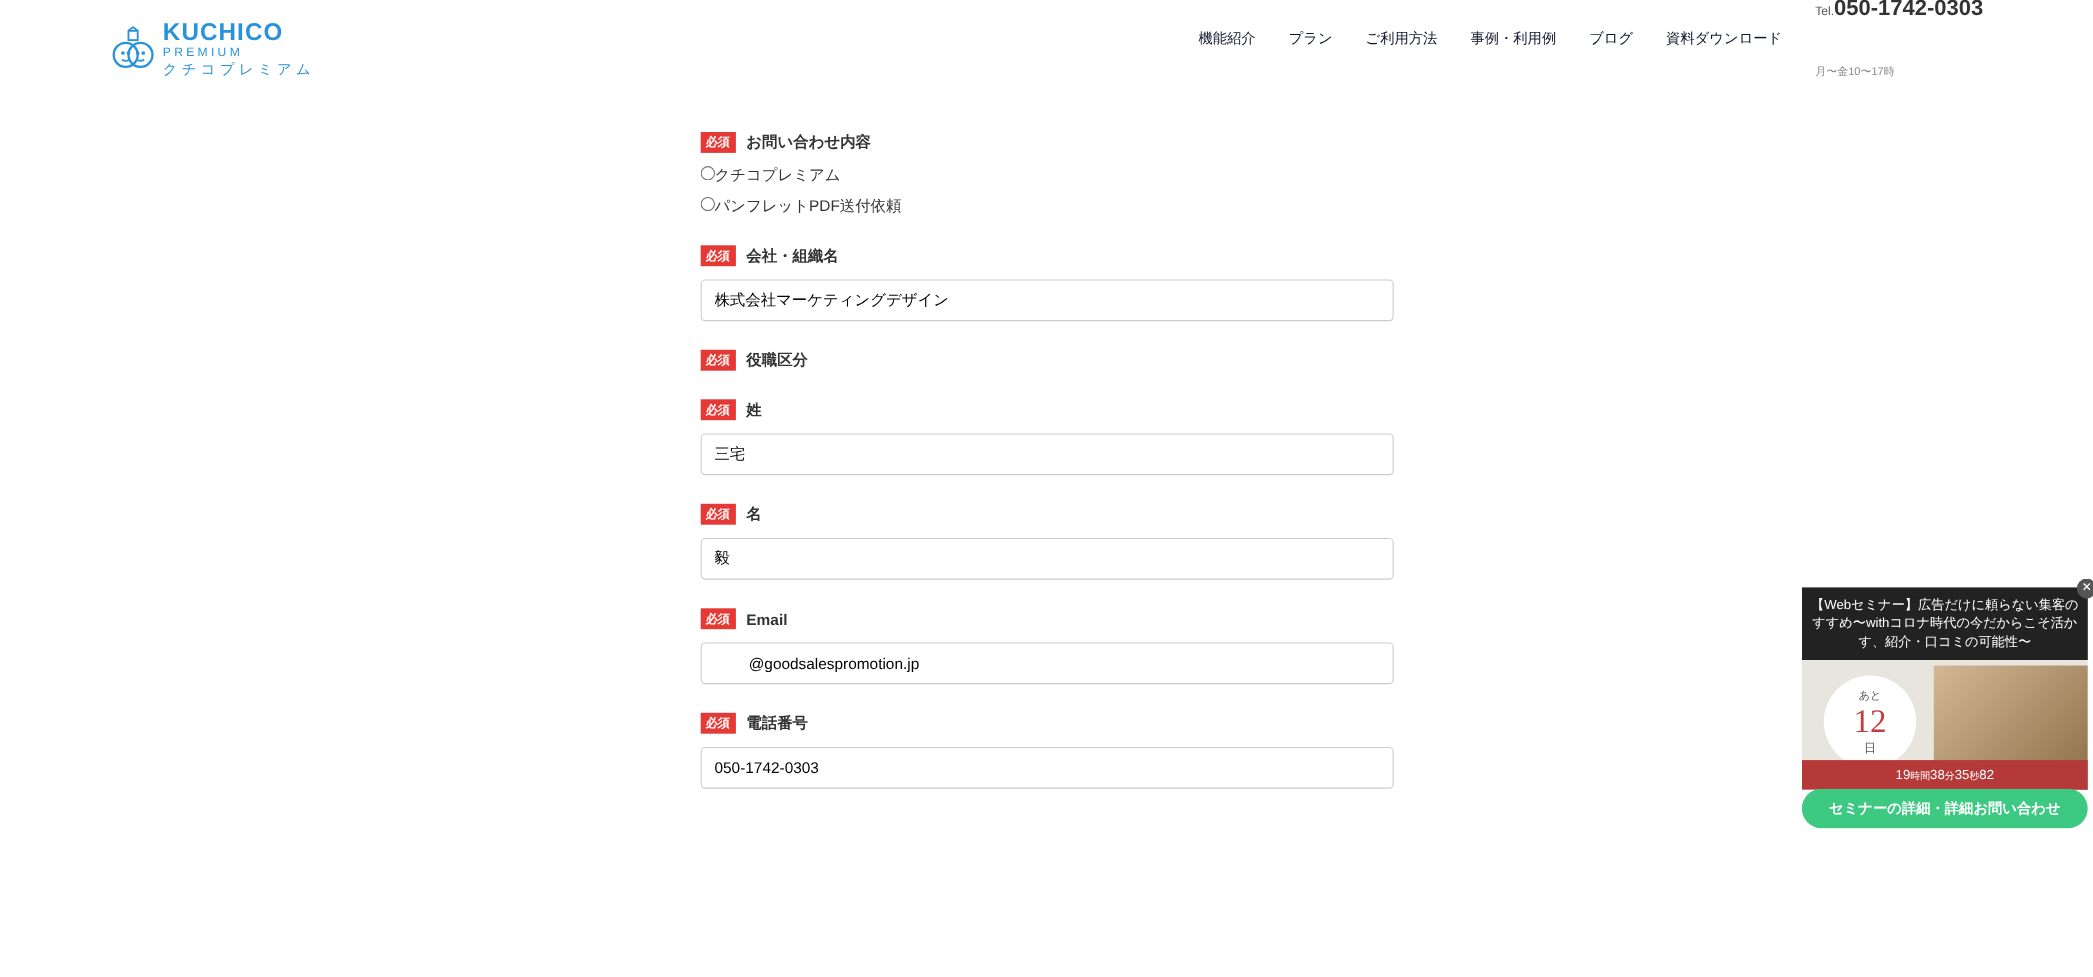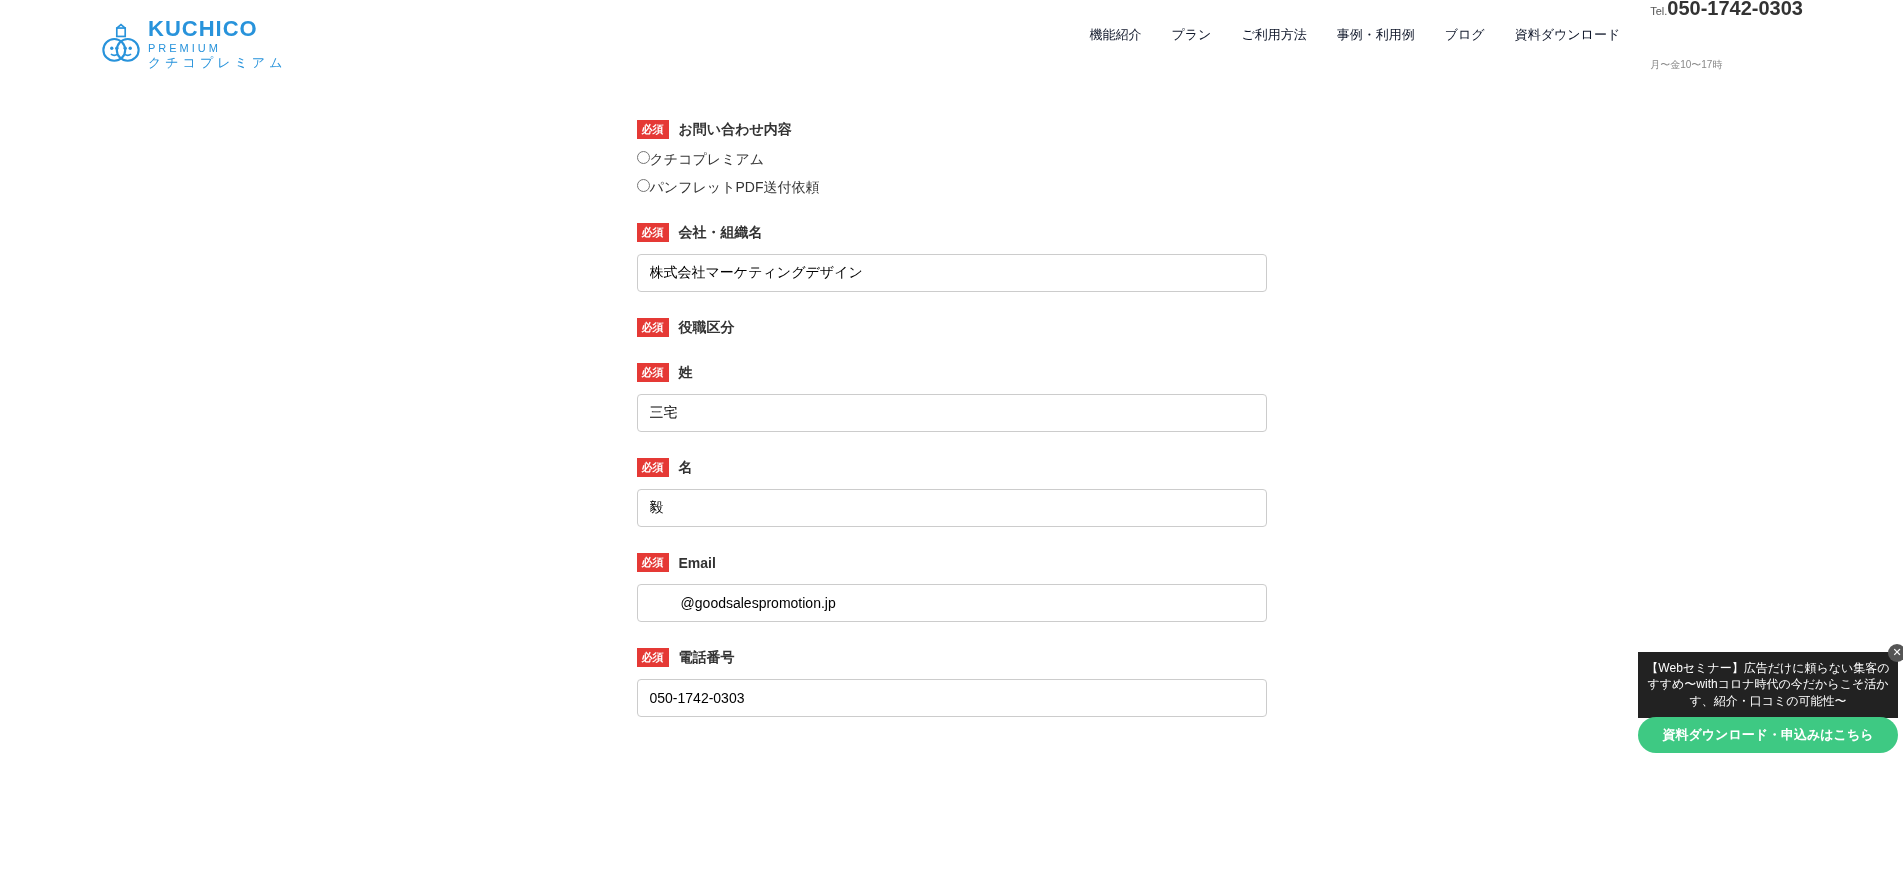--- a/index.html
+++ b/index.html
@@ -199,15 +199,26 @@
     <input class="text-input" value="050-1742-0303" style="">
   </div>
 
 </div>
 
 <div class="floating-banner">
   <div class="banner-title">
     <span>【Webセミナー】広告だけに頼らない集客のすすめ〜withコロナ時代の今だからこそ活かす、紹介・口コミの可能性〜</span>
     <div class="banner-close">✕</div>
   </div>
+  <div class="banner-body">
+    <div class="countdown-circle">
+      <span class="countdown-label">あと</span>
+      <span class="countdown-num">12</span>
+      <span class="countdown-unit">日</span>
+    </div>
+    <div class="banner-person"></div>
+    <div class="banner-ribbon">
+      <span>19</span><span style="font-size:9px">時間</span><span>38</span><span style="font-size:9px">分</span><span>35</span><span style="font-size:9px">秒</span><span>82</span>
+    </div>
+  </div>
 </div>
 
-<div class="floating-cta">資料ダウンロード・申込みはこちら</div>
+<div class="floating-cta">セミナーの詳細・詳細お問い合わせ</div>
 
 </body></html>

